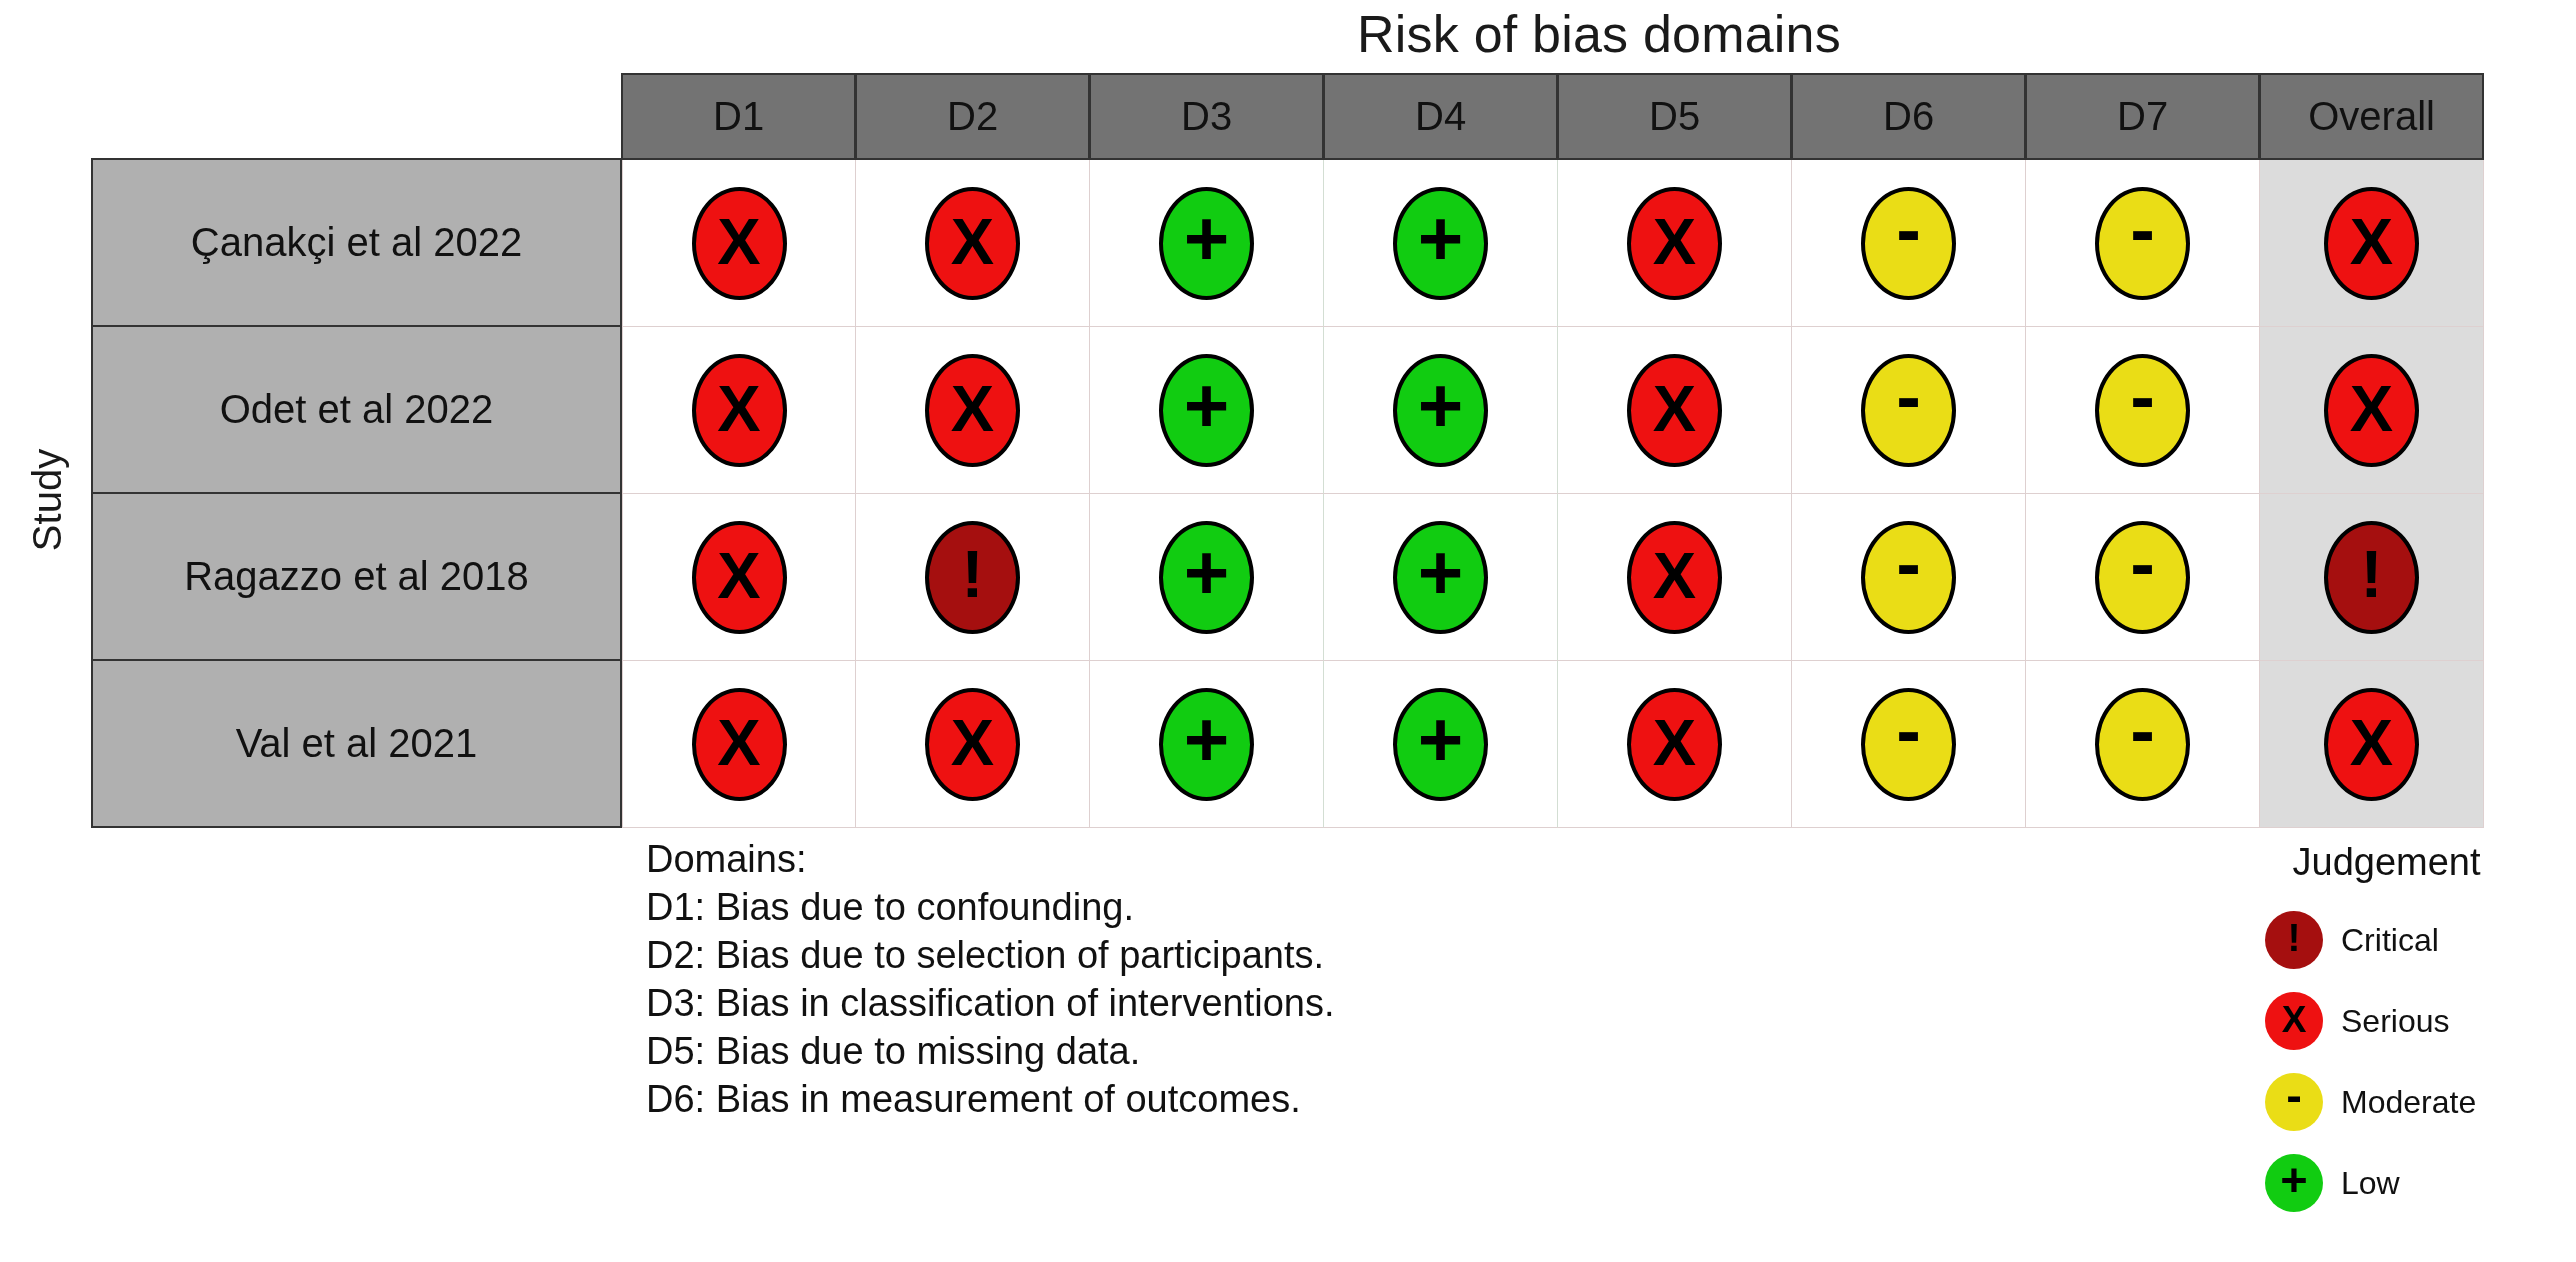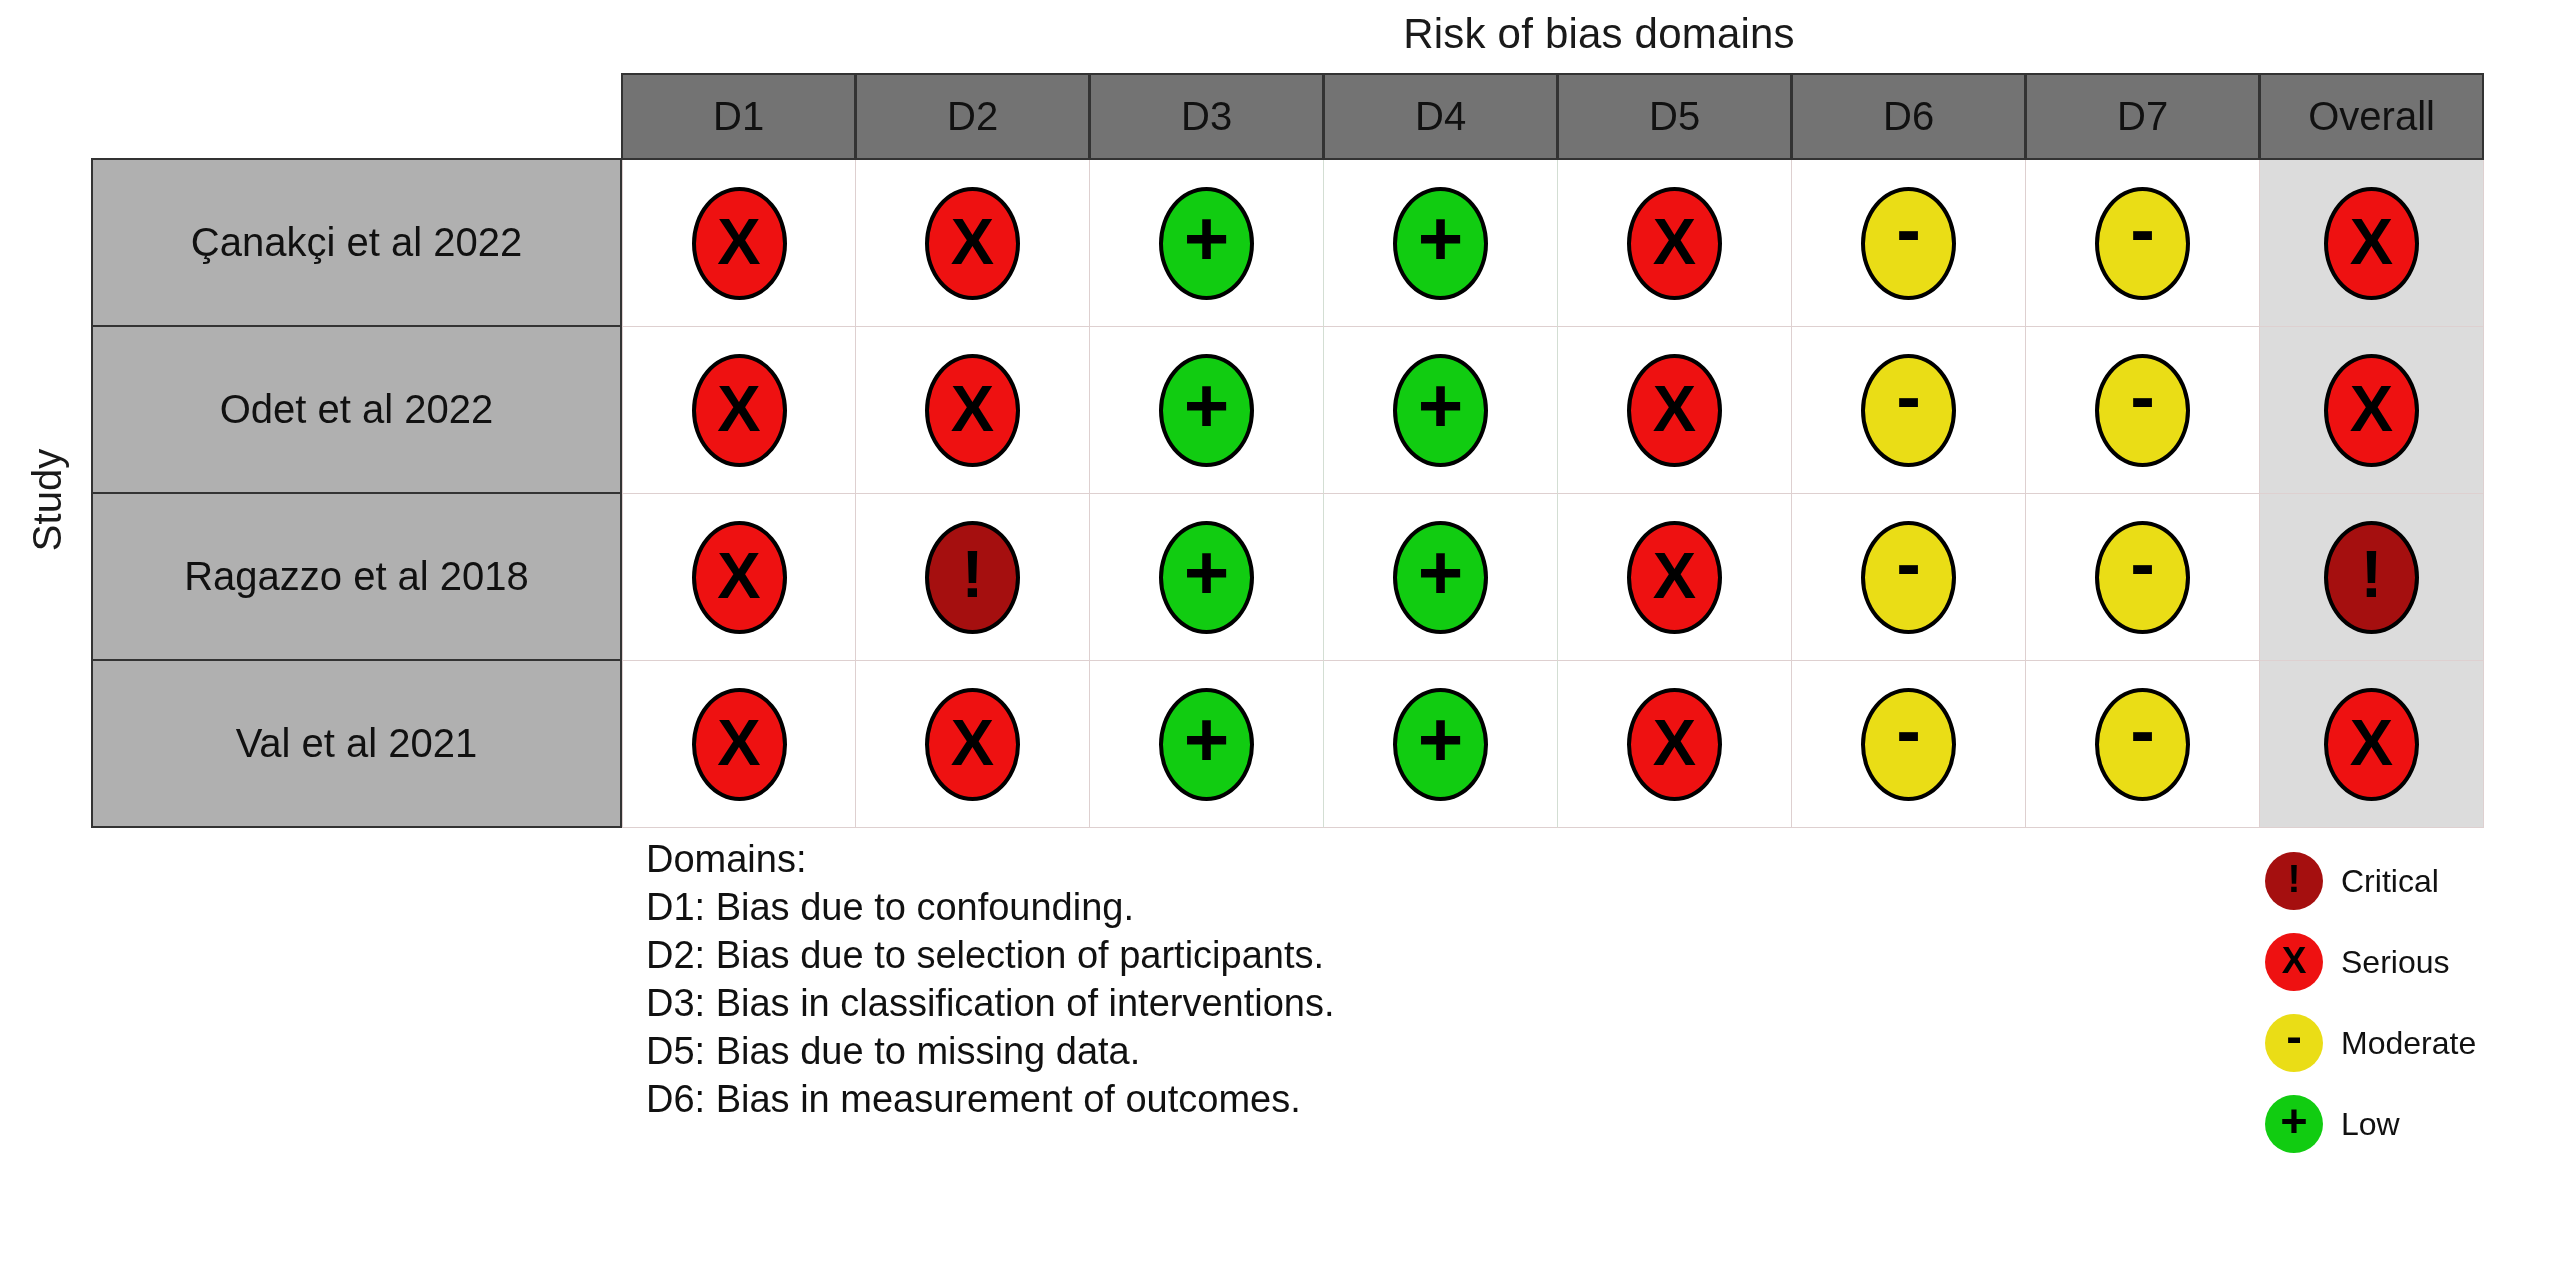--- a/index.html
+++ b/index.html
@@ -16,21 +16,21 @@
     position: relative;
   }
 
   
   #plot-title {
     position: absolute;
     left: 622px;
     top: 4.8px;
     width: 1954px;
     text-align: center;
-    font-size: 42px;
+    font-size: 52px;
     line-height: 58px;
     color: #1a1a1a;
     letter-spacing: 0.2px;
   }
 
   
   #axis-label-study {
     position: absolute;
     left: -34px;
     top: 478px;
@@ -378,20 +378,21 @@
 <div id="domains-legend">
   <div class="line">Domains:</div>
   <div class="line">D1: Bias due to confounding.</div>
   <div class="line">D2: Bias due to selection of participants.</div>
   <div class="line">D3: Bias in classification of interventions.</div>
   <div class="line">D5: Bias due to missing data.</div>
   <div class="line">D6: Bias in measurement of outcomes.</div>
 </div>
 
 <div id="judgement-legend">
+  <div class="legend-title">Judgement</div>
   <div id="judgement-legend-rows">
       <div class="legend-row">
         <div class="legend-dot j-critical">
           <span class="glyph">!</span>
         </div>
         <div class="legend-label">Critical</div>
       </div>
       <div class="legend-row">
         <div class="legend-dot j-serious">
           <span class="glyph">X</span>

